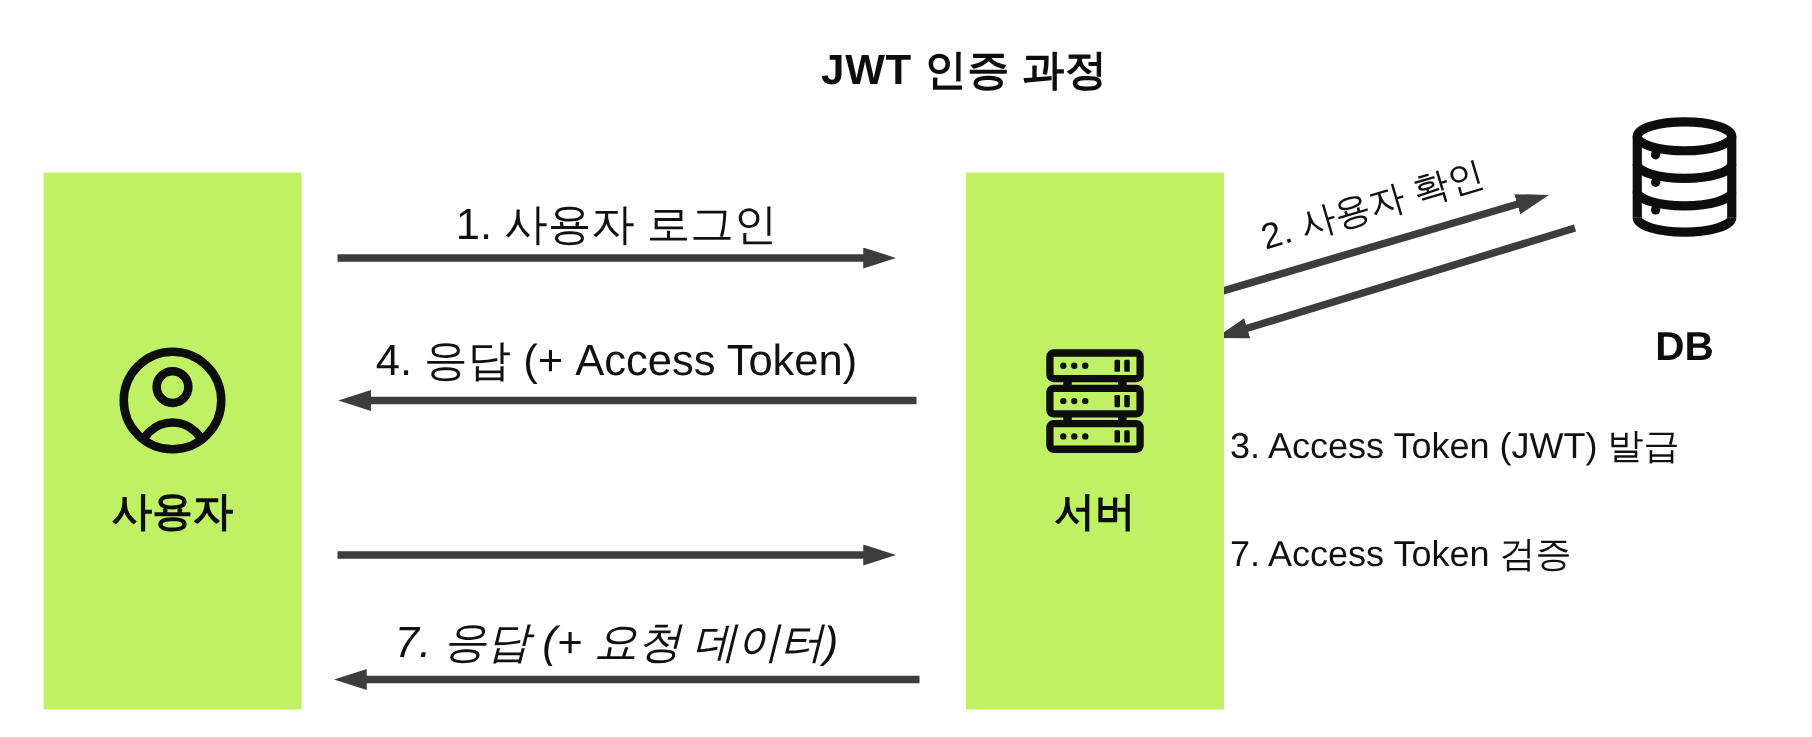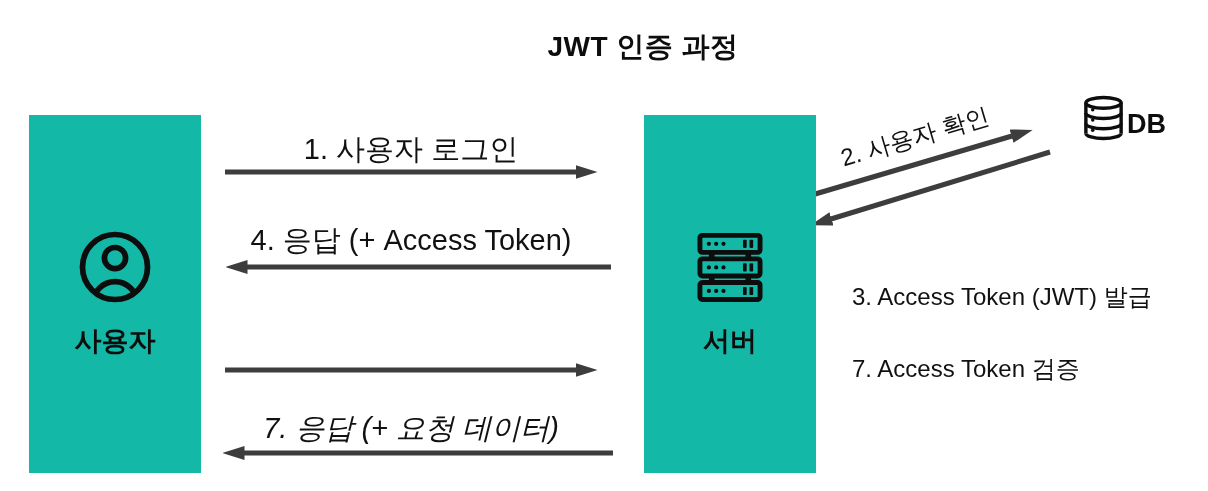--- a/index.html
+++ b/index.html
@@ -34,21 +34,21 @@
     top: 0;
     width: 1208px;
     height: 491px;
     pointer-events: none;
   }
   .actor-box {
     position: absolute;
     top: 115px;
     width: 172px;
     height: 358px;
-    background: #14b8a6;
+    background: #bef264;
     display: flex;
     flex-direction: column;
     align-items: center;
   }
   .user-box   { left: 29px; }
   .server-box { left: 644px; }
   .actor-box .icon {
     margin-top: 113px;
     width: 78px;
     height: 78px;
@@ -58,22 +58,23 @@
     font-size: 27px;
     font-weight: 700;
     color: #0d0d0d;
   }
   .db-wrap {
     position: absolute;
     left: 1080px;
     top: 76px;
     width: 86px;
     display: flex;
-    flex-direction: row;
+    flex-direction: column;
     align-items: center;
+    gap: 44px;
   }
   .db-wrap .icon {
     width: 84px;
     height: 84px;
   }
   .db-wrap .actor-label {
     margin-top: 12px;
   }
   .flow-label {
     position: absolute;
@@ -96,21 +97,21 @@
     width: 200px;
     text-align: center;
     font-size: 24px;
     font-weight: 500;
     color: #111111;
     white-space: nowrap;
     transform: rotate(-16.5deg);
   }
   .note {
     position: absolute;
-    left: 852px;
+    left: 820px;
     font-size: 24px;
     font-weight: 500;
     color: #111111;
     white-space: nowrap;
   }
   .note-3 { top: 281px; }
   .note-6 { top: 353px; }
 </style>
 </head>
 <body>

